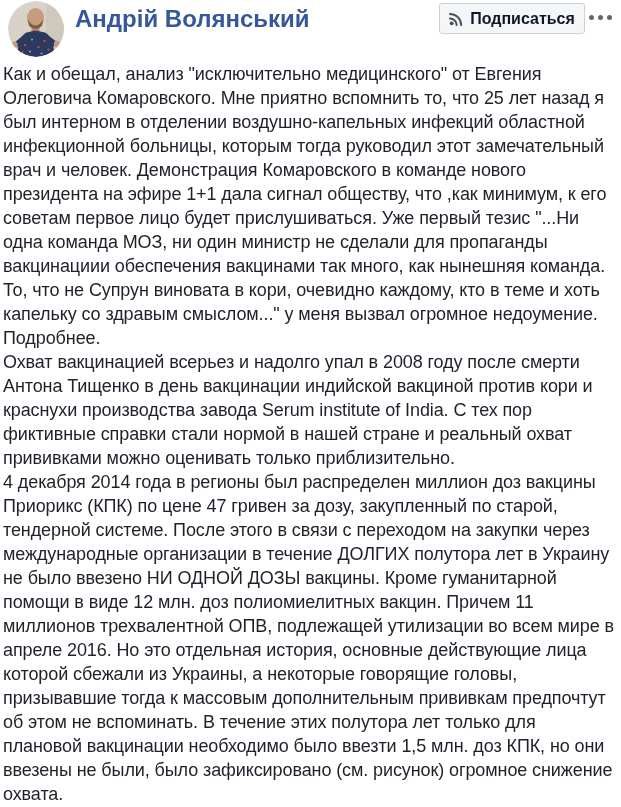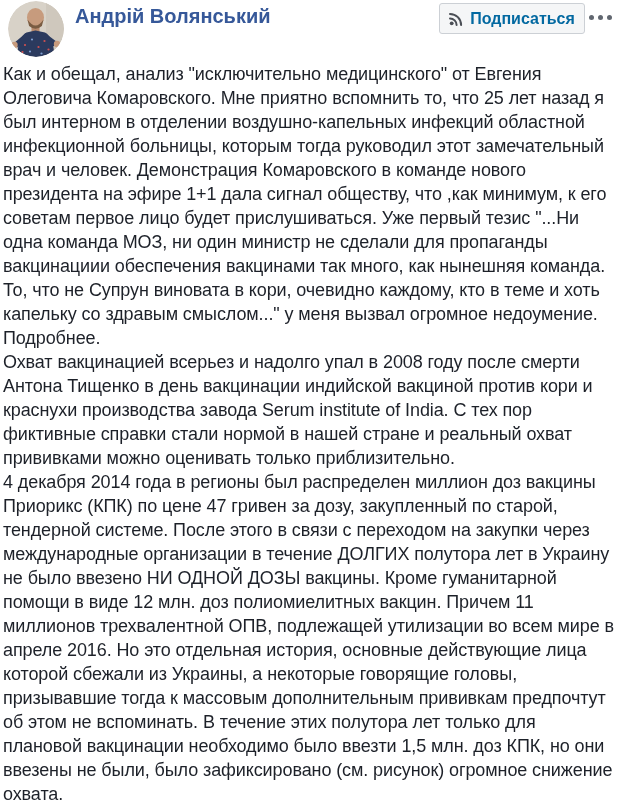--- a/index.html
+++ b/index.html
@@ -13,37 +13,37 @@
     overflow: hidden;
   }
   .post-header { position: relative; height: 62px; }
   .avatar {
     position: absolute; left: 8px; top: 1px;
     width: 56px; height: 56px; border-radius: 50%;
     overflow: hidden; cursor: pointer; display: block;
   }
   .author-link {
     position: absolute; left: 75px; top: 5px;
-    font-size: 20px; font-weight: bold; color: #365899;
+    font-size: 24px; font-weight: bold; color: #365899;
     text-decoration: none; cursor: pointer; white-space: nowrap;
   }
   .subline {
     position: absolute; left: 75px; top: 32px;
     display: flex; align-items: center; gap: 5px;
     font-size: 15px; color: #616770;
   }
   .subline .ts { cursor: pointer; }
   .sep { color: #616770; }
   .globe { width: 14px; height: 14px; display: inline-block; }
   .follow-btn {
     position: absolute; left: 439px; top: 3px;
     width: 146px; height: 31px;
     display: flex; align-items: center; justify-content: center; gap: 7px;
     background: #f5f6f7; border: 1px solid #ccd0d5; border-radius: 3px;
-    color: #0369a1; font-weight: bold; font-size: 16px;
+    color: #0f172a; font-weight: bold; font-size: 16px;
     font-family: "Liberation Sans", "DejaVu Sans", sans-serif;
     cursor: pointer; padding: 4px;
   }
   .rss-icon { width: 14px; height: 14px; display: block; }
   .more-btn {
     position: absolute; left: 587px; top: 12px;
     display: flex; gap: 4px; cursor: pointer; padding: 3px 2px;
   }
   .more-btn i {
     width: 5px; height: 5px; border-radius: 50%;

